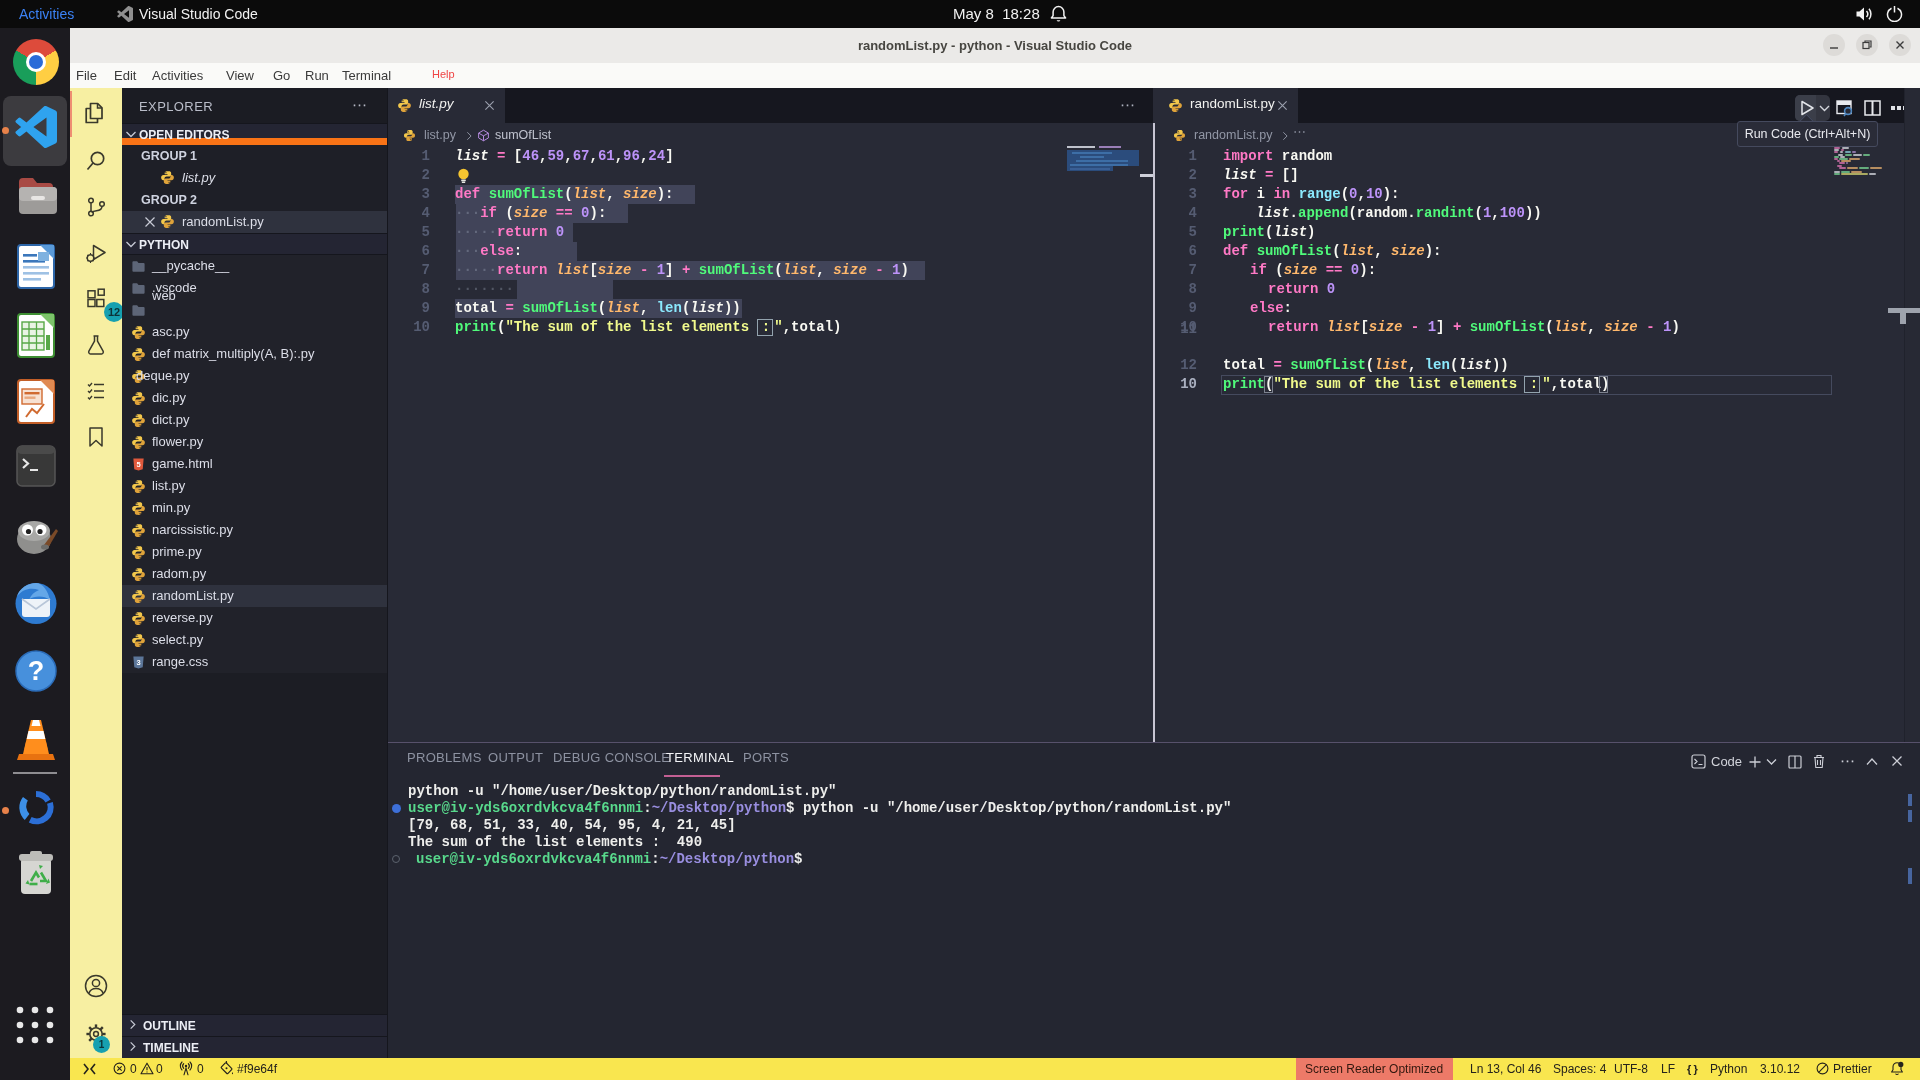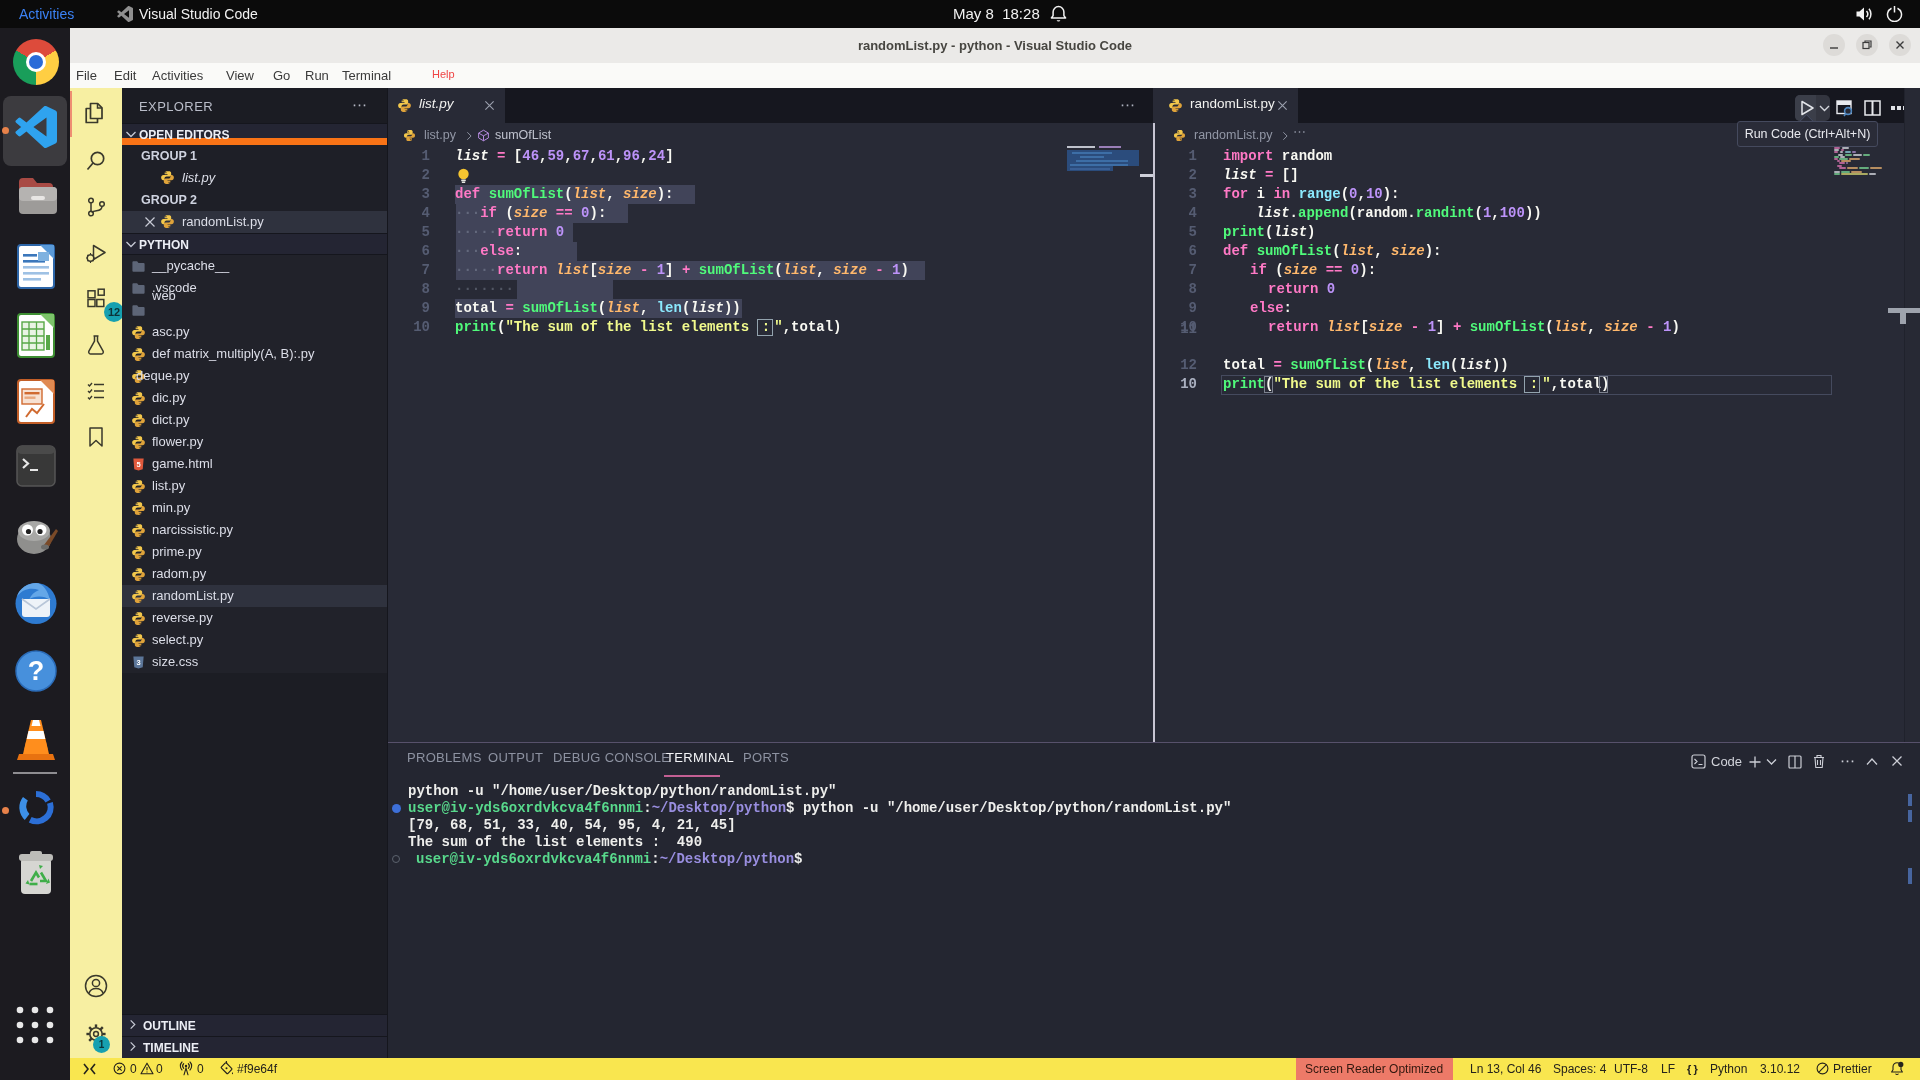--- a/index.html
+++ b/index.html
@@ -354,21 +354,21 @@
         <use href="#pyico"></use>
       </svg>
       <div class="srow" style="left:152px;top:607px">reverse.py</div>
 <svg class="abs" style="left:131px;top:633px" width="15" height="15" viewBox="0 0 16 16">
         <use href="#pyico"></use>
       </svg>
       <div class="srow" style="left:152px;top:629px">select.py</div>
 <svg class="abs" style="left:131px;top:655px" width="15" height="15" viewBox="0 0 16 16">
         <use href="#cssico"></use>
       </svg>
-      <div class="srow" style="left:152px;top:651px">size.css</div>
+      <div class="srow" style="left:152px;top:651px">range.css</div>
 </div>
 
 <div class="hdr" style="left:122px;top:1014px;border-top:1px solid #15161d"><span style="margin-left:21px">OUTLINE</span></div>
 <svg class="abs" style="left:127px;top:1019px" width="11" height="11" viewBox="0 0 12 12">
       <path d="M4 1.5l4.5 4.5L4 10.5" stroke="#c6c9d4" stroke-width="1.3" fill="none"></path>
     </svg>
 <div class="hdr" style="left:122px;top:1036px;border-top:1px solid #15161d"><span style="margin-left:21px">TIMELINE</span></div>
 <svg class="abs" style="left:127px;top:1041px" width="11" height="11" viewBox="0 0 12 12">
       <path d="M4 1.5l4.5 4.5L4 10.5" stroke="#c6c9d4" stroke-width="1.3" fill="none"></path>
     </svg>

